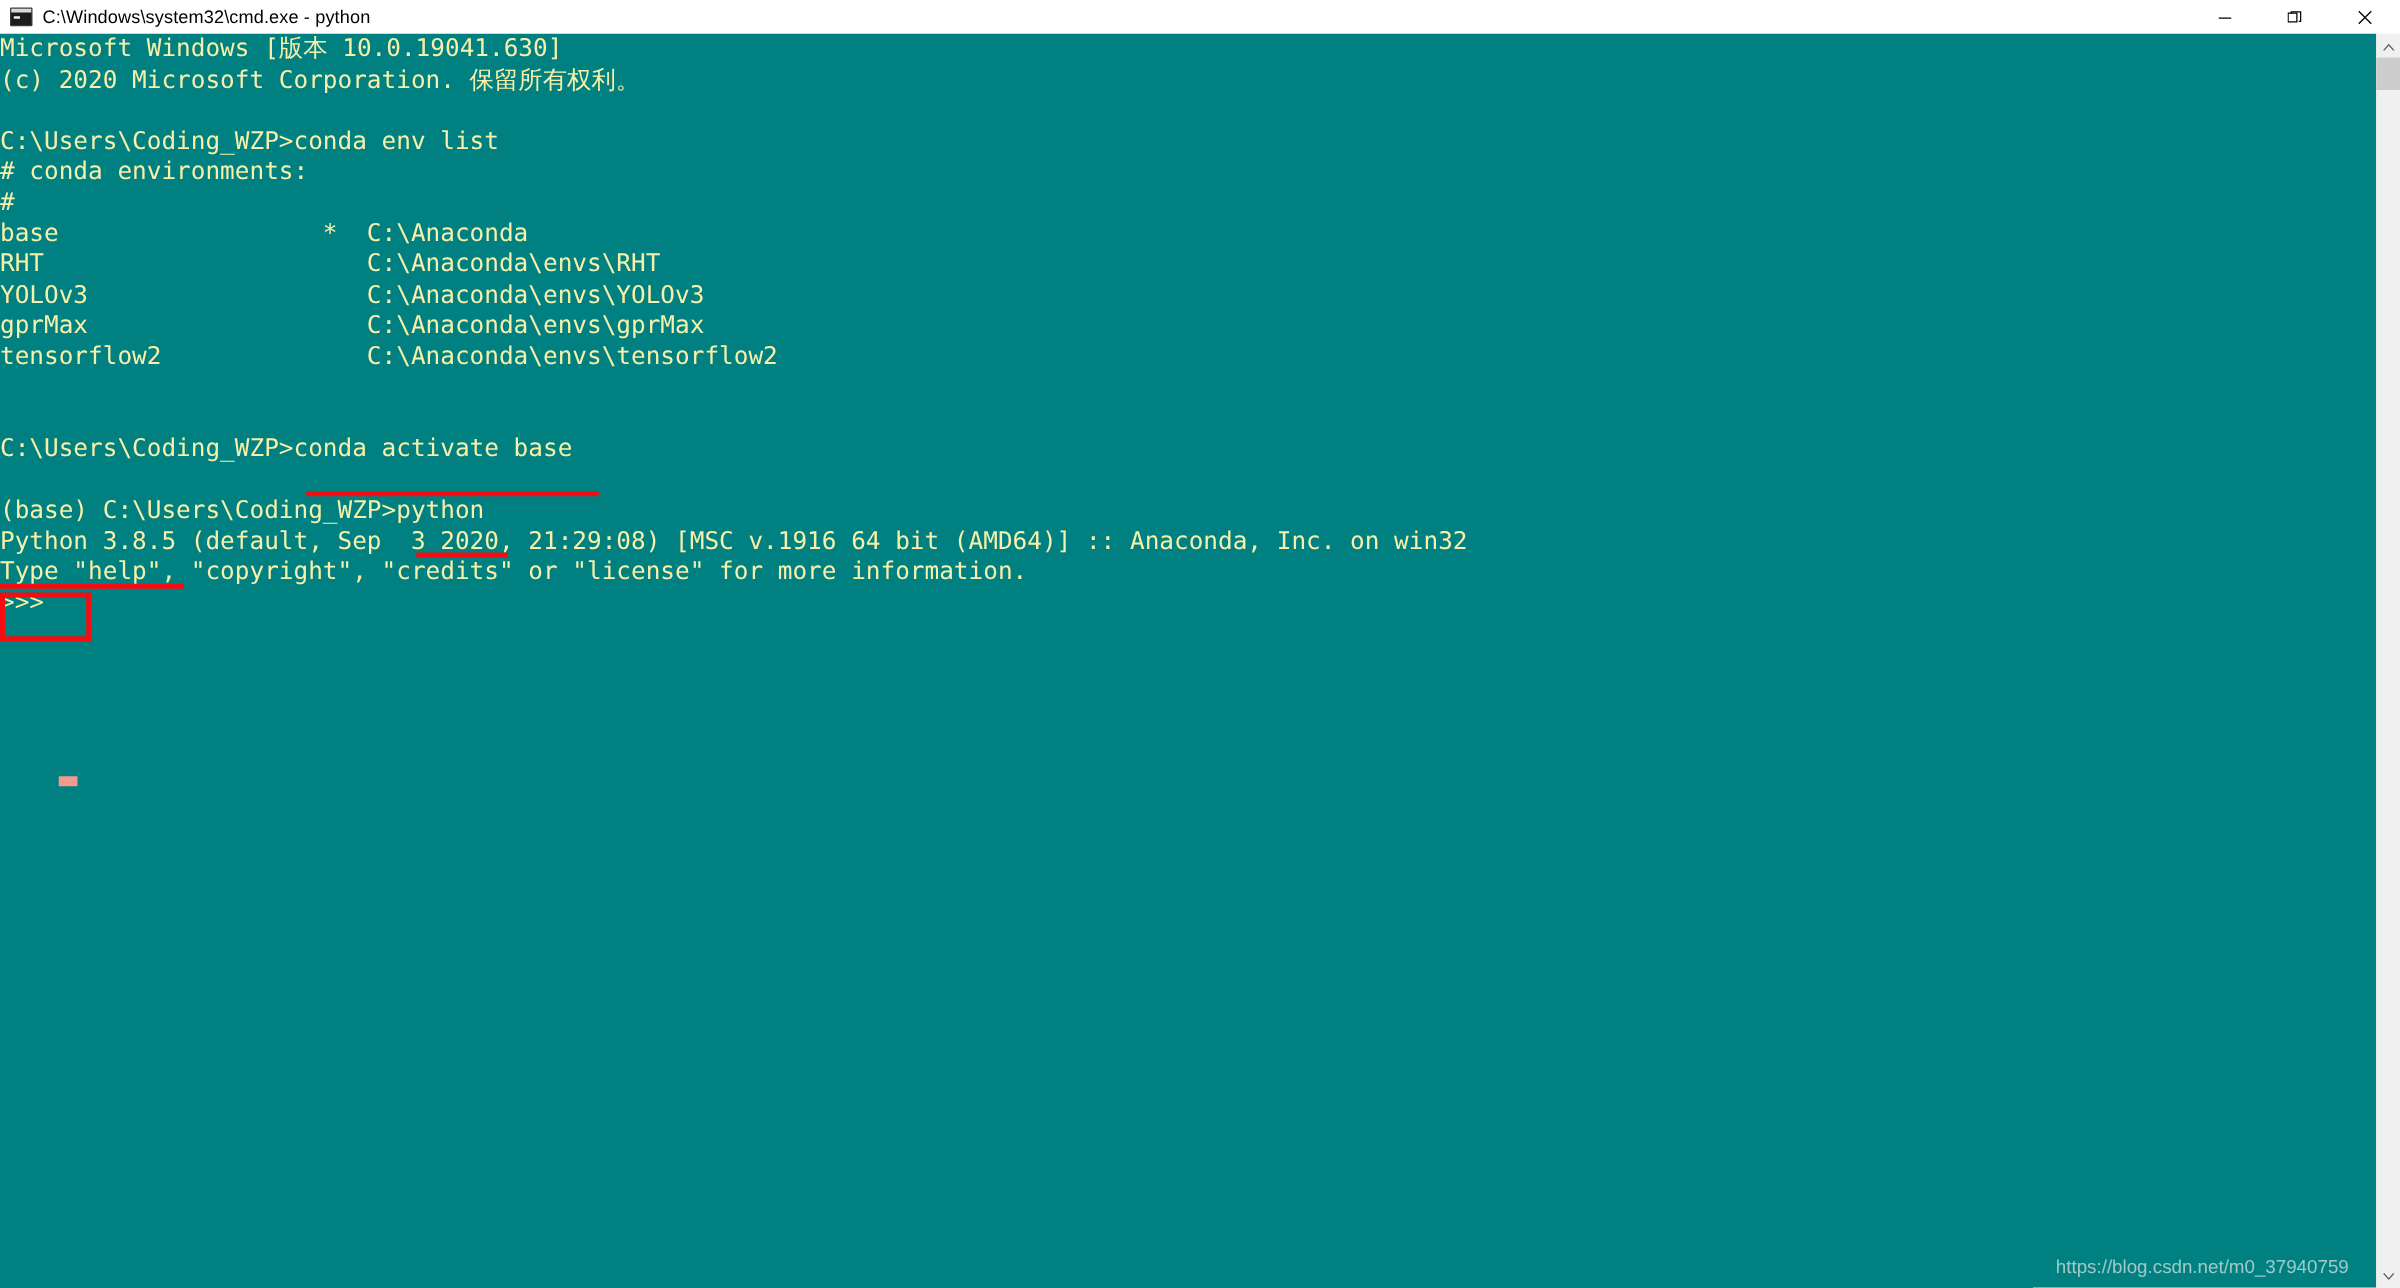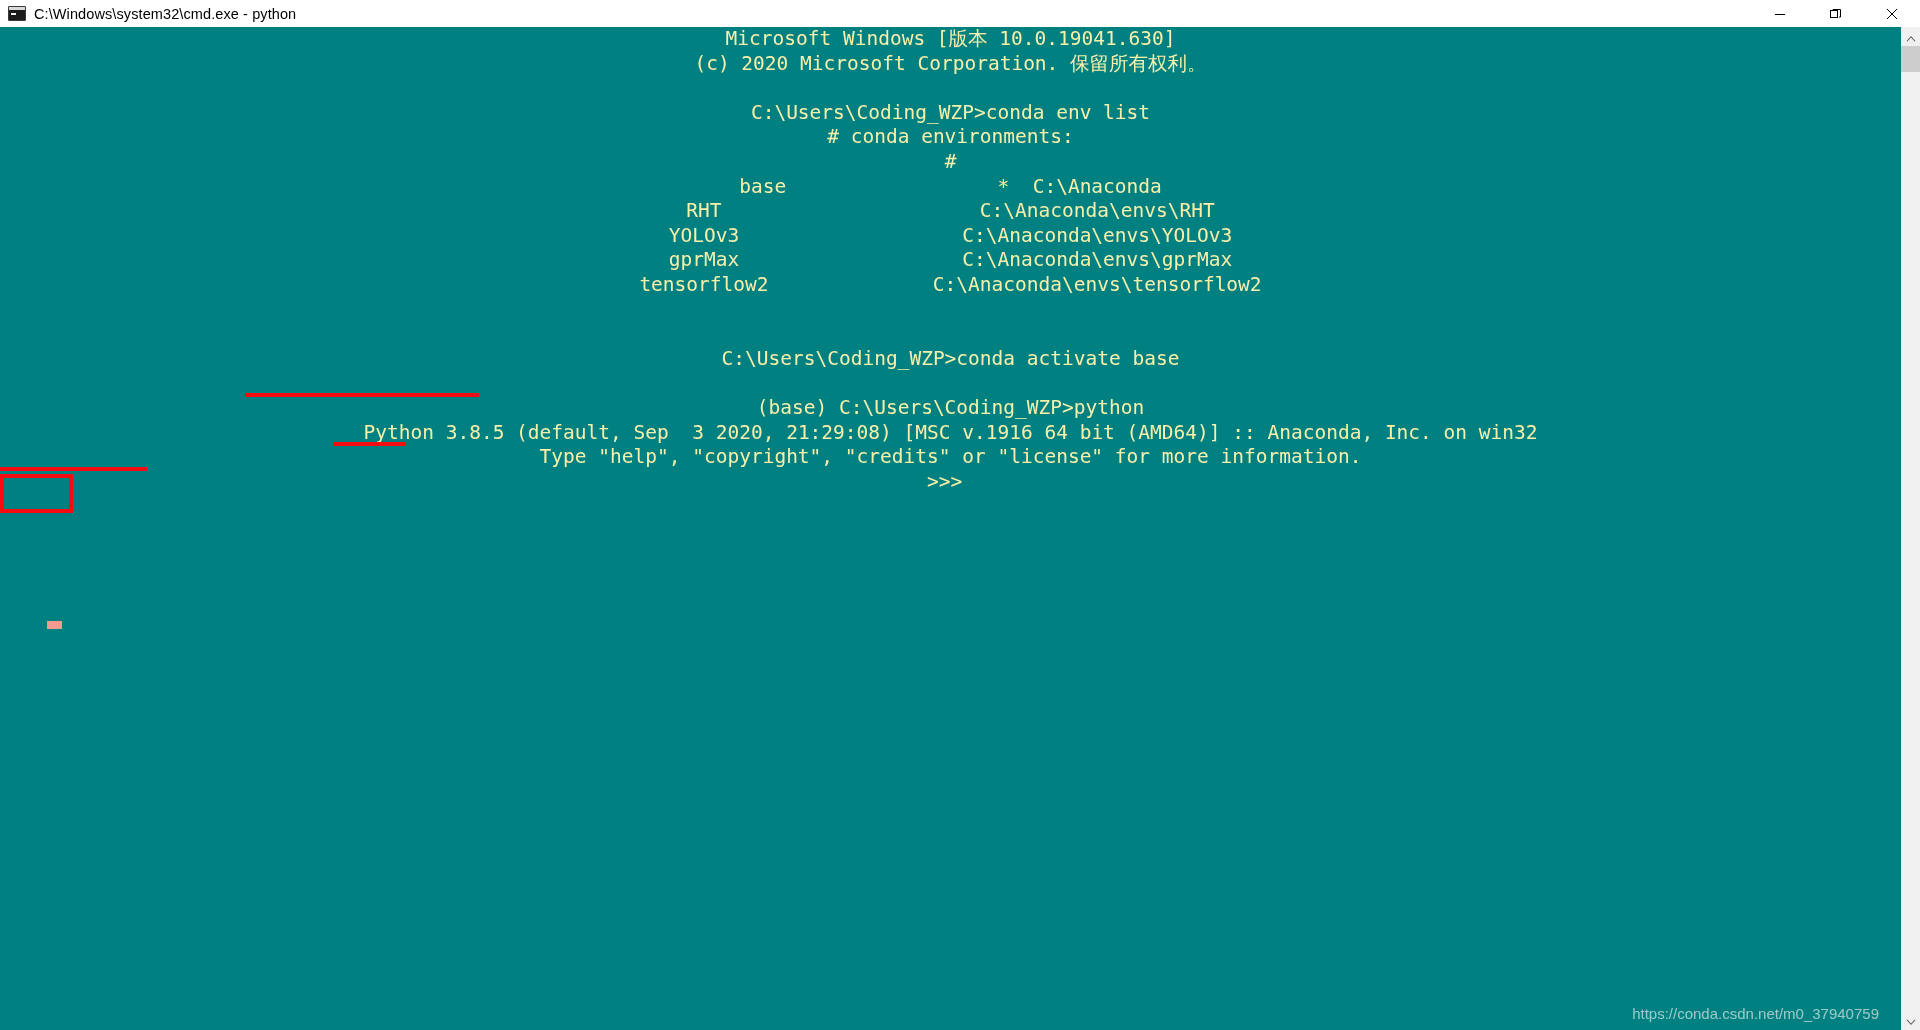--- a/index.html
+++ b/index.html
@@ -101,21 +101,21 @@
     top: 0;
     width: 1901px;
     font-family: "DejaVu Sans Mono", "Liberation Mono", monospace;
     font-size: 19.5px;
     line-height: 24.6px;
     color: #f7f0aa;
     white-space: pre;
     letter-spacing: 0px;
     -webkit-font-smoothing: none;
   }
-  #console-text .line { height: 24.6px; text-align: center; }
+  #console-text .line { height: 24.6px; }
 
   
   #cursor {
     position: absolute;
     left: 47px;
     top: 594px;
     width: 15px;
     height: 8px;
     background: #f09a90;
   }
@@ -215,21 +215,21 @@
 
   <div id="console">
     <div id="console-text"><div class="line">Microsoft Windows [版本 10.0.19041.630]</div><div class="line">(c) 2020 Microsoft Corporation. 保留所有权利。</div><div class="line">&nbsp;</div><div class="line">C:\Users\Coding_WZP&gt;conda env list</div><div class="line"># conda environments:</div><div class="line">#</div><div class="line">base                  *  C:\Anaconda</div><div class="line">RHT                      C:\Anaconda\envs\RHT</div><div class="line">YOLOv3                   C:\Anaconda\envs\YOLOv3</div><div class="line">gprMax                   C:\Anaconda\envs\gprMax</div><div class="line">tensorflow2              C:\Anaconda\envs\tensorflow2</div><div class="line">&nbsp;</div><div class="line">&nbsp;</div><div class="line">C:\Users\Coding_WZP&gt;conda activate base</div><div class="line">&nbsp;</div><div class="line">(base) C:\Users\Coding_WZP&gt;python</div><div class="line">Python 3.8.5 (default, Sep  3 2020, 21:29:08) [MSC v.1916 64 bit (AMD64)] :: Anaconda, Inc. on win32</div><div class="line">Type "help", "copyright", "credits" or "license" for more information.</div><div class="line">&gt;&gt;&gt; </div></div>
     <div id="cursor"></div>
     <div id="annotation-layer">
         <div class="annot-underline" style="left: 245px; top: 366px; width: 234px;"></div>
         <div class="annot-box" style="left: 0px; top: 447px; width: 73px; height: 39px;"></div>
         <div class="annot-underline" style="left: 333px; top: 415px; width: 73px;"></div>
         <div class="annot-underline" style="left: 0px; top: 440px; width: 147px;"></div>
       </div>
-    <div id="watermark">https://conda.csdn.net/m0_37940759</div>
+    <div id="watermark">https://blog.csdn.net/m0_37940759</div>
   </div>
 
   <div id="scrollbar">
     <div id="sb-up">
       <span>
         <svg width="10" height="7" viewBox="0 0 10 7">
             <path class="sb-arrow" d="M5 1 L9.5 6 L8.6 6.6 L5 2.6 L1.4 6.6 L0.5 6 Z"></path>
           </svg>
       </span>
     </div>

